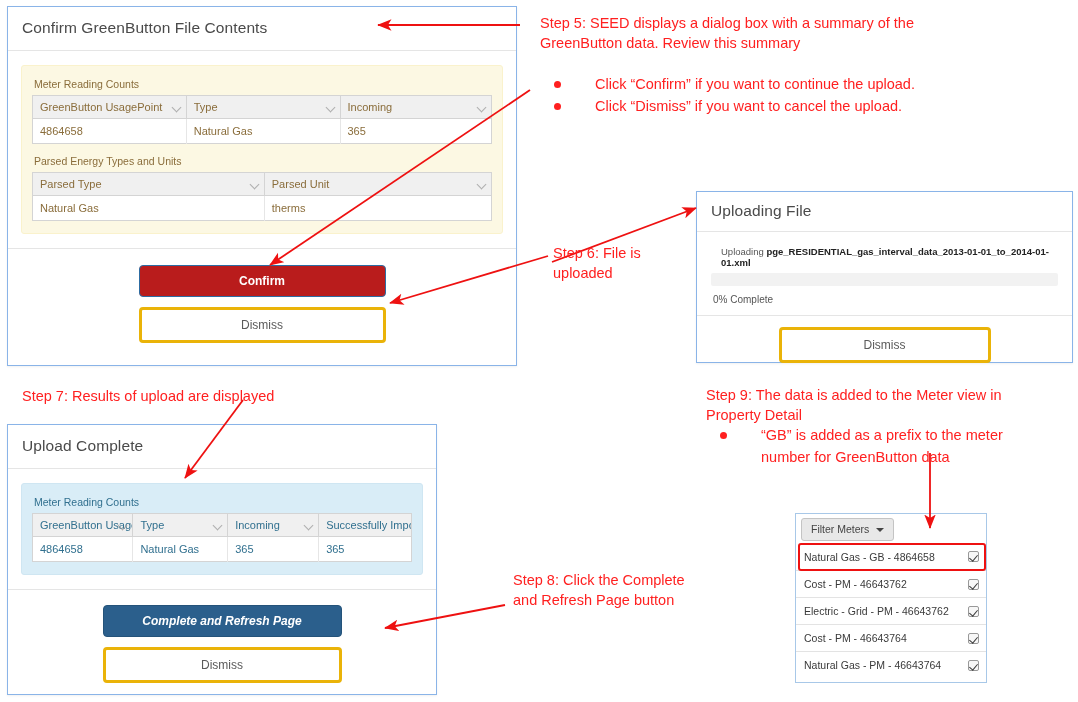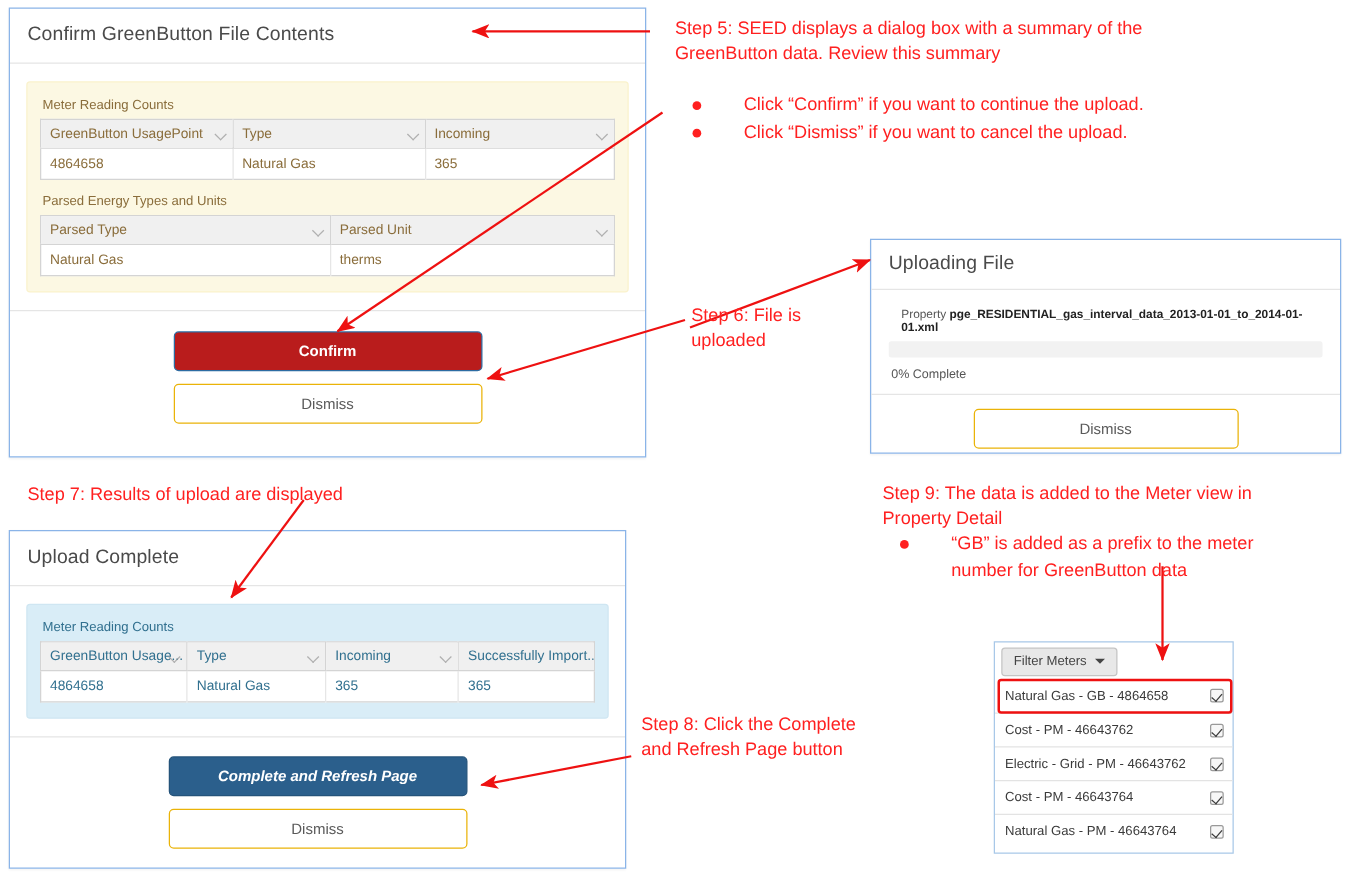--- a/index.html
+++ b/index.html
@@ -114,21 +114,21 @@
   .btn-navy {
     background: #2b5f8c;
     color: #fff;
     font-weight: bold;
     border-color: #255party;
     border-color: #24537a;
   }
   .btn-default {
     background: #ffffff;
     color: #5a5a5a;
-    border: 1px solid #eab308;
+    border: 3px solid #eab308;
   }
 
   
   #modal-confirm { left: 7px; top: 6px; width: 510px; height: 360px; }
   #modal-confirm .modal-body { padding: 14px 13px 14px 13px; }
   #modal-confirm .modal-footer { padding-top: 16px; }
   #confirm-btn { width: 247px; margin: 0 auto 10px auto; }
   #confirm-dismiss-btn { width: 247px; margin: 0 auto; }
 
   
@@ -143,21 +143,21 @@
     border-radius: 2px;
     margin: 0 0 8px 0;
     overflow: hidden;
   }
   .progress-fill { height: 100%; background: #5cb85c; }
   .progress-text { font-size: 10px; color: #555; margin-left: 2px; }
   #modal-uploading .modal-footer { padding: 11px 0 12px 0; }
   #uploading-dismiss-btn { width: 212px; margin: 0 auto; }
 
   
-  #modal-complete { left: 7px; top: 424px; width: 494px; height: 271px; }
+  #modal-complete { left: 7px; top: 424px; width: 430px; height: 271px; }
   #modal-complete .modal-body { padding: 14px 13px 14px 13px; }
   #modal-complete .modal-footer { padding-top: 15px; }
   #complete-refresh-btn { width: 239px; margin: 0 auto 10px auto; font-style: italic; }
   #complete-dismiss-btn { width: 239px; margin: 0 auto; }
 
   
   #filter-meters {
     position: absolute;
     left: 795px; top: 513px;
     width: 192px; height: 170px;
@@ -320,21 +320,21 @@
       <div class="btn btn-primary" id="confirm-btn">Confirm</div>
       <div class="btn btn-default" id="confirm-dismiss-btn">Dismiss</div>
     </div>
   </div>
 
   <div class="modal" id="modal-uploading">
     <div class="modal-header">
       <div class="modal-title">Uploading File</div>
     </div>
     <div class="modal-body">
-      <div class="upload-line"><span>Property </span><b>pge_RESIDENTIAL_gas_interval_data_2013-01-01_to_2014-01-01.xml</b></div>
+      <div class="upload-line"><span>Uploading </span><b>pge_RESIDENTIAL_gas_interval_data_2013-01-01_to_2014-01-01.xml</b></div>
       <div class="progress-track">
         <div class="progress-fill" id="progress-fill" style="width: 0%;"></div>
       </div>
       <div class="progress-text">0% Complete</div>
     </div>
     <div class="modal-footer">
       <div class="btn btn-default" id="uploading-dismiss-btn">Dismiss</div>
     </div>
   </div>
 

